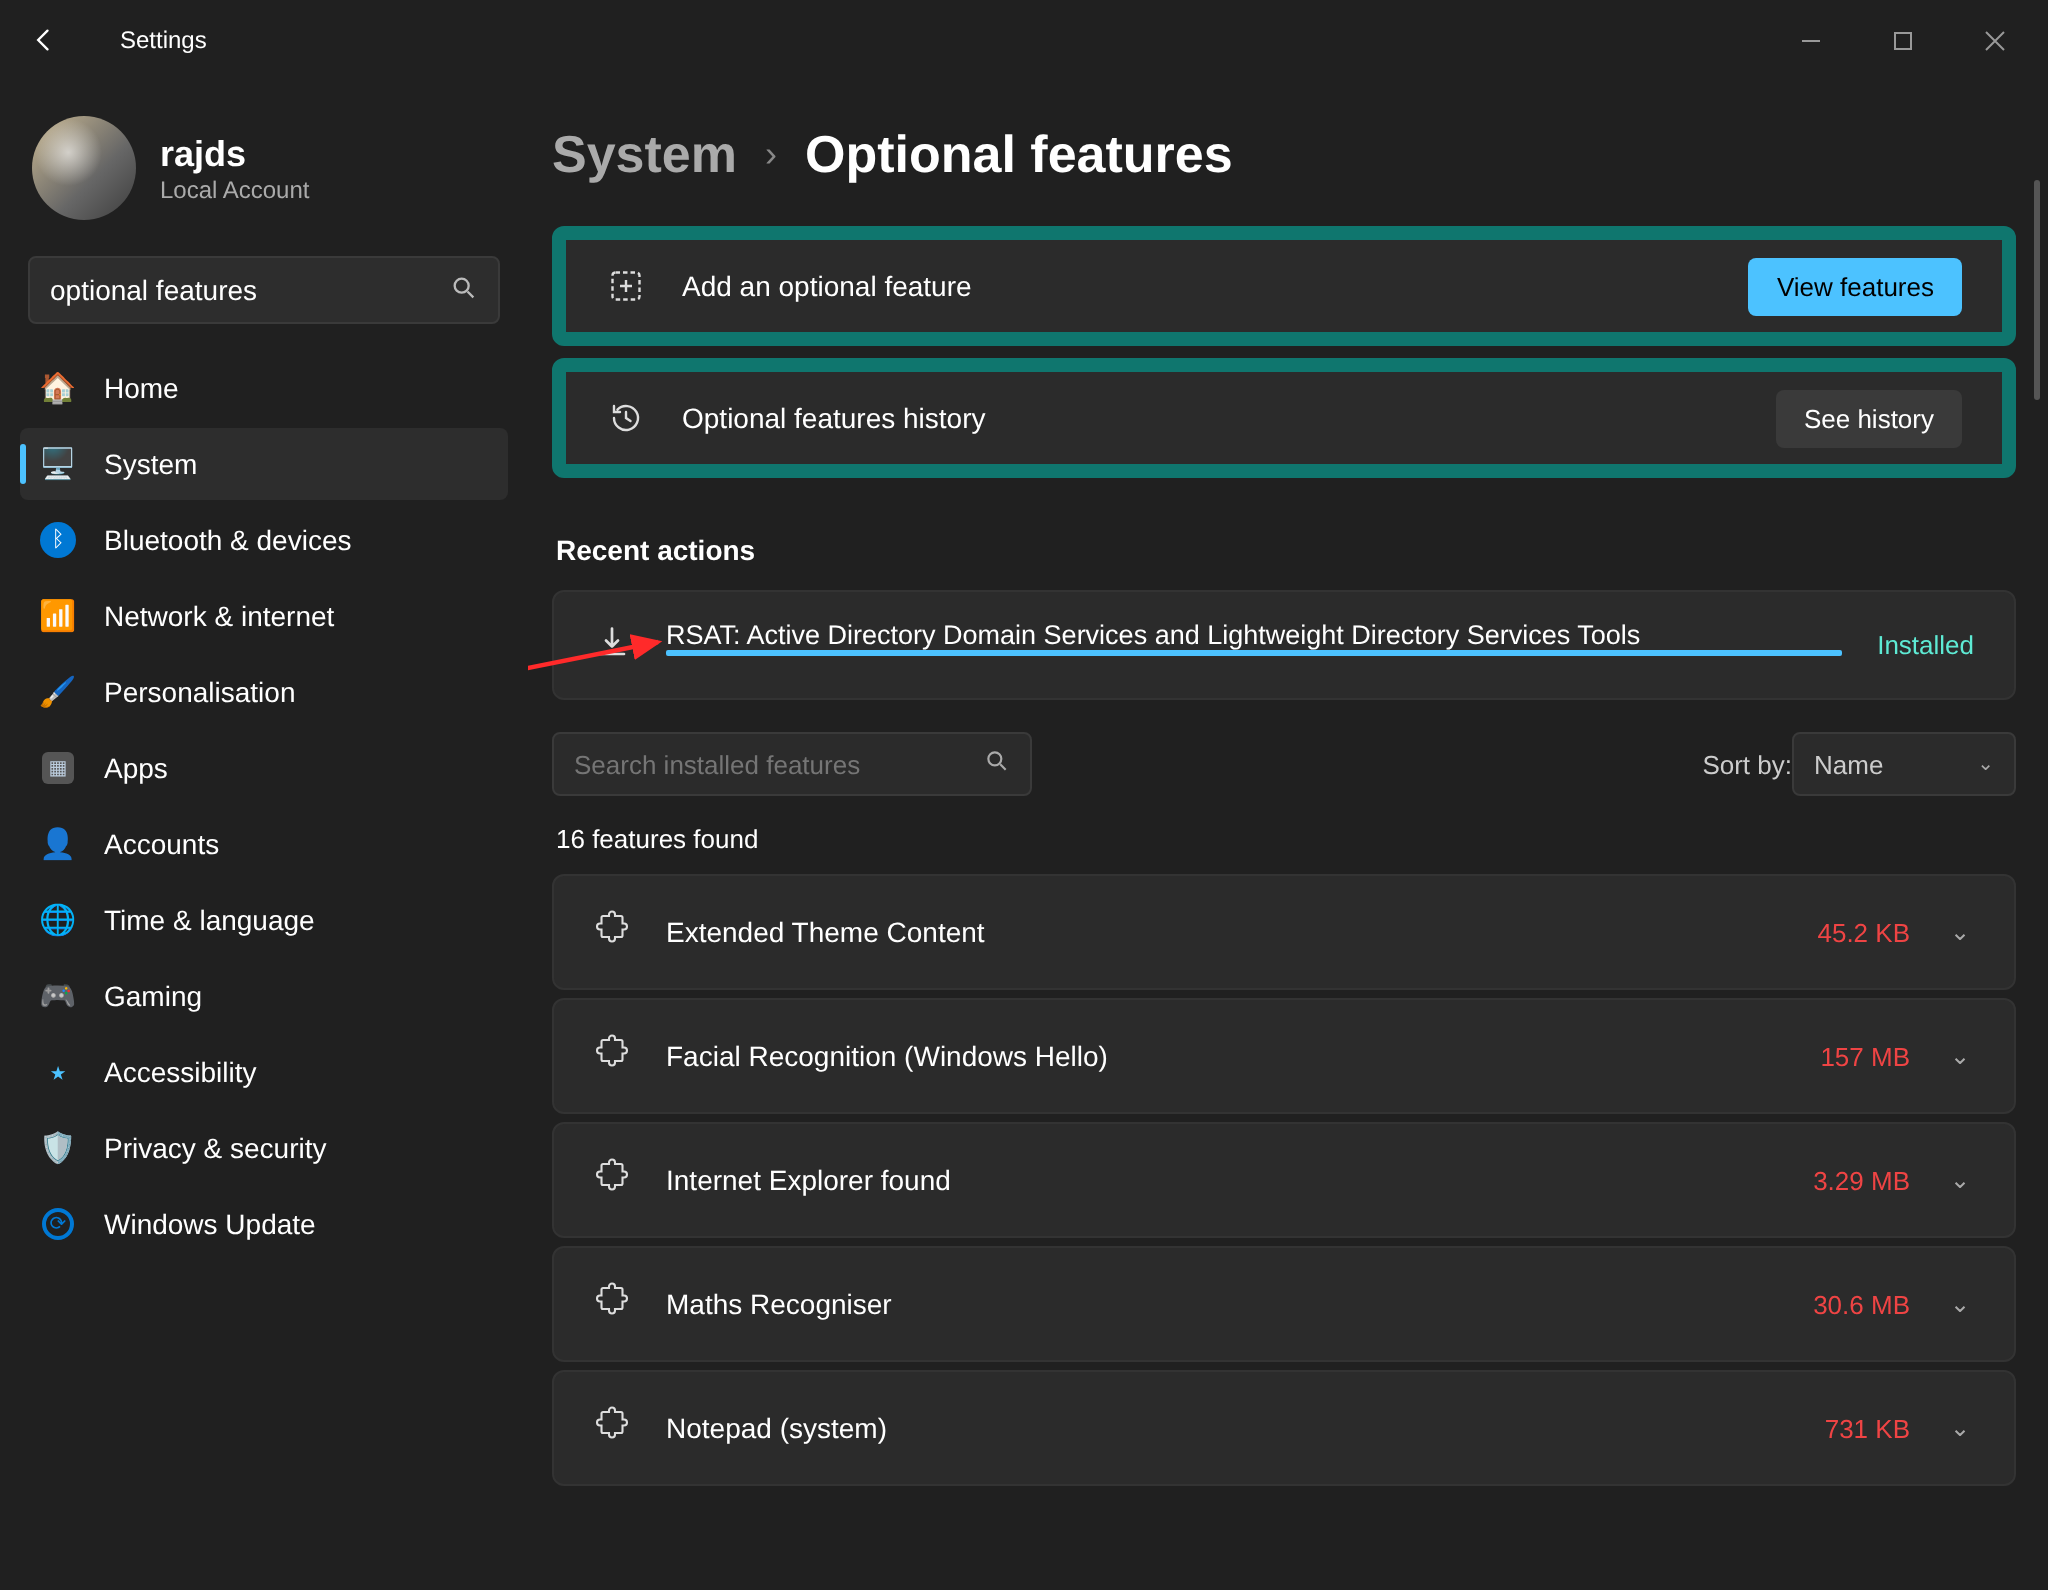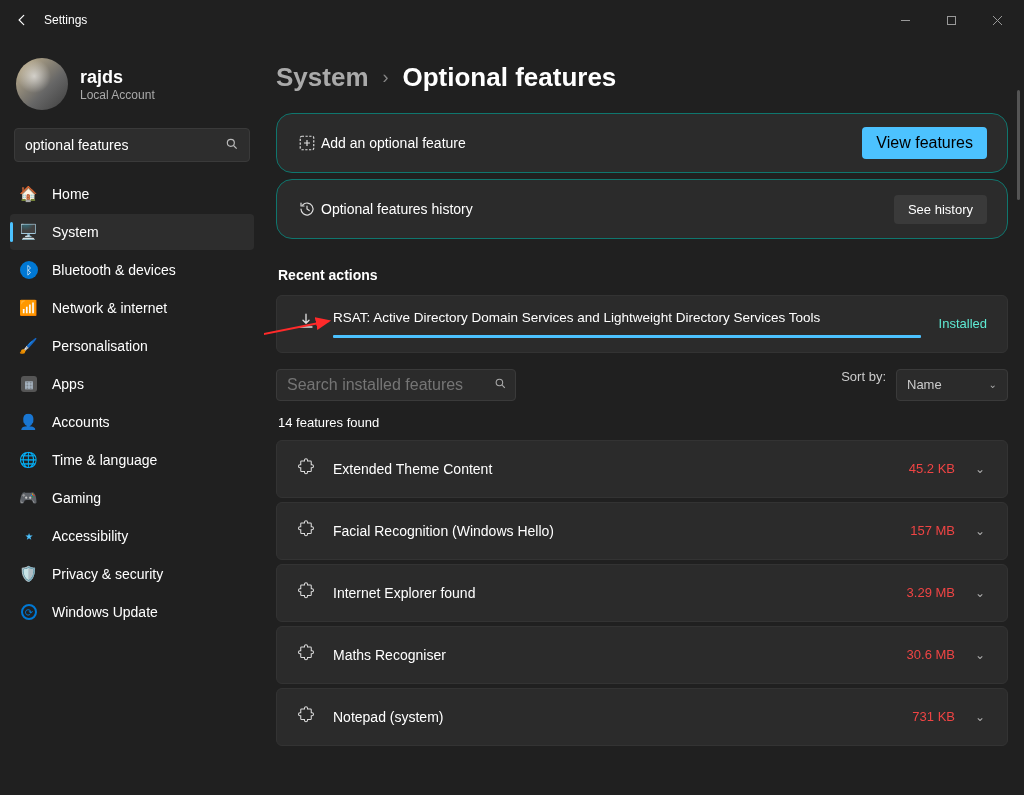--- a/index.html
+++ b/index.html
@@ -1,21 +1,21 @@
 <!DOCTYPE html>
 <html><head>
 <meta charset="utf-8">
 <style>
   * { margin: 0; padding: 0; box-sizing: border-box; font-family: "Segoe UI", Arial, sans-serif; }
   html, body { width: 1024px; height: 795px; overflow: hidden; background: #202020; color: #fff; }
 
   
   .titlebar { height: 40px; display: flex; align-items: center; padding: 0 4px; }
   .titlebar .back { width: 36px; height: 36px; display: flex; align-items: center; justify-content: center; cursor: pointer; color:#fff; }
-  .titlebar .title { font-size: 12px; color: #fff; margin-left: 4px; }
+  .titlebar .title { font-size: 12px; color: #fff; margin-left: 20px; }
   .titlebar .win-controls { margin-left: auto; display: flex; }
   .titlebar .win-ctl { width: 46px; height: 32px; display: flex; align-items: center; justify-content: center; cursor: pointer; color: #999; }
 
   .app { display: flex; height: calc(795px - 40px); }
 
   
   .sidebar { width: 264px; display: flex; flex-direction: column; padding: 8px 4px 8px 4px; }
   .profile { display: flex; align-items: center; padding: 10px 10px 18px 12px; gap: 12px; }
   .avatar { width: 52px; height: 52px; border-radius: 50%; background: linear-gradient(135deg,#c9b893,#666 60%,#3d3d3d); position: relative; overflow:hidden; }
   .avatar::after{content:"";position:absolute;inset:0;background:radial-gradient(circle at 35% 35%,rgba(255,255,255,.6),transparent 35%);}
@@ -39,39 +39,39 @@
   
   .main { flex:1; padding: 12px 8px 0 12px; overflow:hidden; display:flex; flex-direction:column;}
   .crumb { display:flex; align-items:center; gap: 14px; padding: 10px 0 20px 0;}
   .crumb .lvl1 { font-size: 26px; font-weight:600; color:#aaa; cursor:pointer;}
   .crumb .sep { font-size: 18px; color:#888; }
   .crumb .lvl2 { font-size: 26px; font-weight:600; color:#fff;}
 
   .content { flex:1; overflow-y:auto; padding-right: 8px; padding-bottom: 20px;}
   .content::-webkit-scrollbar{width:6px;} .content::-webkit-scrollbar-thumb{background:#555;border-radius:3px;}
 
-  .card { background:#2b2b2b; border:1px solid #0f766e; border-radius:16px; padding: 0 20px; display:flex; align-items:center; min-height:60px; margin-bottom:6px; gap:4px;}
+  .card { background:#2b2b2b; border:7px solid #0f766e; border-radius:6px; padding: 0 20px; display:flex; align-items:center; min-height:60px; margin-bottom:6px; gap:18px;}
   .card .label { font-size: 14px; flex:1;}
-  .btn-accent { background:#4cc2ff; color:#000; border:none; border-radius:4px; padding: 7px 14px; font-size:16px; cursor:pointer; font-weight:500;}
+  .btn-accent { background:#4cc2ff; color:#000; border:none; border-radius:4px; padding: 7px 14px; font-size:13px; cursor:pointer; font-weight:500;}
   .btn-dark { background:#3a3a3a; color:#fff; border:none; border-radius:4px; padding: 7px 14px; font-size:13px; cursor:pointer;}
   .card .cicon { width:20px; height:20px; display:flex; align-items:center; justify-content:center; color:#ddd;}
 
   .sec-title { font-size: 14px; font-weight:600; padding: 22px 0 12px 2px; color:#fff;}
 
   .recent-card { background:#2b2b2b; border:1px solid #333; border-radius:6px; padding: 14px 20px; display:flex; align-items:flex-start; gap:18px; margin-bottom:6px;}
   .recent-card .rinfo { flex:1;}
-  .recent-card .rtitle { font-size:13.5px; color:#fff; padding-bottom:10px;}
+  .recent-card .rtitle { font-size:13.5px; color:#fff; }
   .recent-card .bar { height:2.5px; background:#4cc2ff; width:100%; border-radius:1px;}
   .recent-card .status { font-size:13px; color:#5eead4; align-self:center;}
 
   .installed-header { display:flex; align-items:center; gap:12px; padding: 10px 0 4px 0;}
   .search-features { display:flex; align-items:center; background:#2b2b2b; border:1px solid #3a3a3a; border-radius:4px; height:32px; width:240px; padding:0 10px;}
-  .search-features input { flex:1; background:transparent; border:none; outline:none; color:#fff; font-size:16px;}
+  .search-features input { flex:1; background:transparent; border:none; outline:none; color:#fff; font-size:13px;}
   .search-features .ico { color:#aaa; font-size:12px;}
-  .sortwrap { margin-left:auto; display:flex; align-items:flex-start; gap:10px; font-size:13px; color:#ccc;}
+  .sortwrap { margin-left:auto; display:flex; align-items:center; font-size:13px; color:#ccc;}
   .sort-sel { background:#2b2b2b; border:1px solid #3a3a3a; border-radius:4px; height:32px; width:112px; display:flex; align-items:center; justify-content:space-between; padding:0 10px; cursor:pointer; font-size:13px;}
 
   .found { font-size:13px; color:#fff; padding: 10px 0 10px 2px;}
 
   .feat-card { background:#2b2b2b; border:1px solid #333; border-radius:6px; padding:0 20px; display:flex; align-items:center; height:58px; margin-bottom:4px; gap:18px; cursor:pointer;}
   .feat-card .fname { flex:1; font-size:14px;}
   .feat-card .fsize { font-size:13px; color:#ef4444;}
   .feat-card .chev { color:#aaa; font-size:12px; width:14px; text-align:center;}
   .puzzle { width:18px; height:18px; }
 
@@ -246,21 +246,21 @@
         </div>
         <div class="sortwrap">
           <span>Sort by:</span>
           <div class="sort-sel">
             <span>Name</span>
             <span style="font-size:10px;color:#aaa;">⌄</span>
           </div>
         </div>
       </div>
 
-      <div class="found">14 features found</div>
+      <div class="found">16 features found</div>
 
       <div id="feat-list">
           <div class="feat-card">
             <span class="cicon"><svg class="puzzle" viewBox="0 0 24 24">
                 <path d="M10 3a2 2 0 0 1 4 0v1h4a1 1 0 0 1 1 1v4h1a2 2 0 0 1 0 4h-1v4a1 1 0 0 1-1 1h-4v1a2 2 0 0 1-4 0v-1H6a1 1 0 0 1-1-1v-4H4a2 2 0 0 1 0-4h1V5a1 1 0 0 1 1-1h4V3z" stroke="#ddd" stroke-width="1.4" fill="none"></path>
               </svg></span>
             <span class="fname">Extended Theme Content</span>
             <span class="fsize">45.2 KB</span>
             <span class="chev">⌄</span>
           </div>

